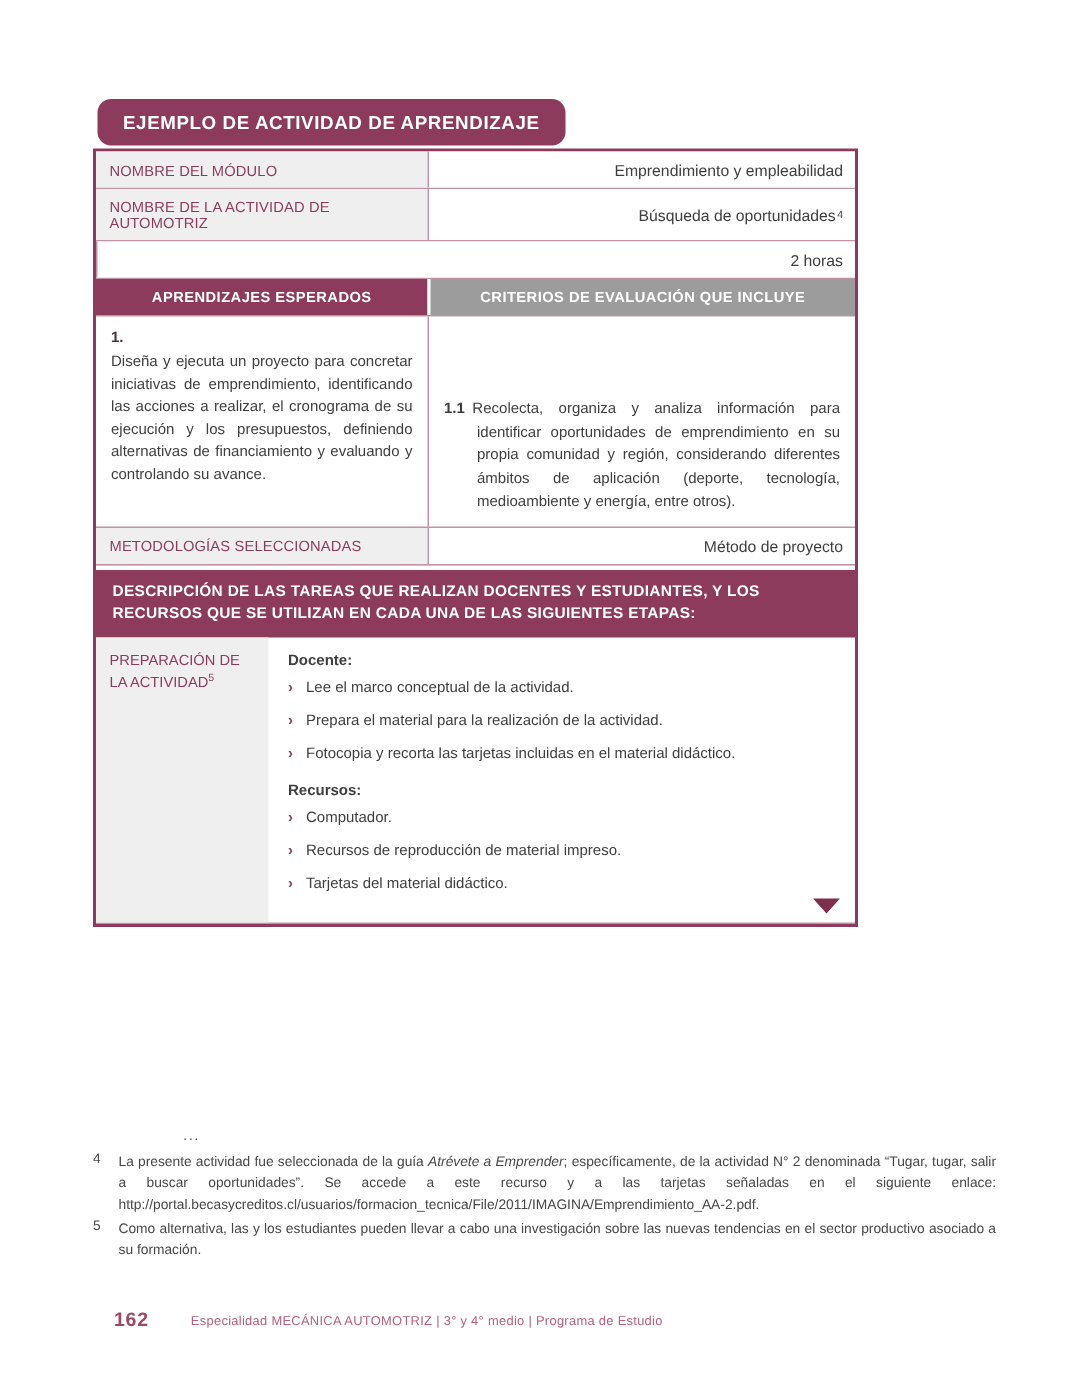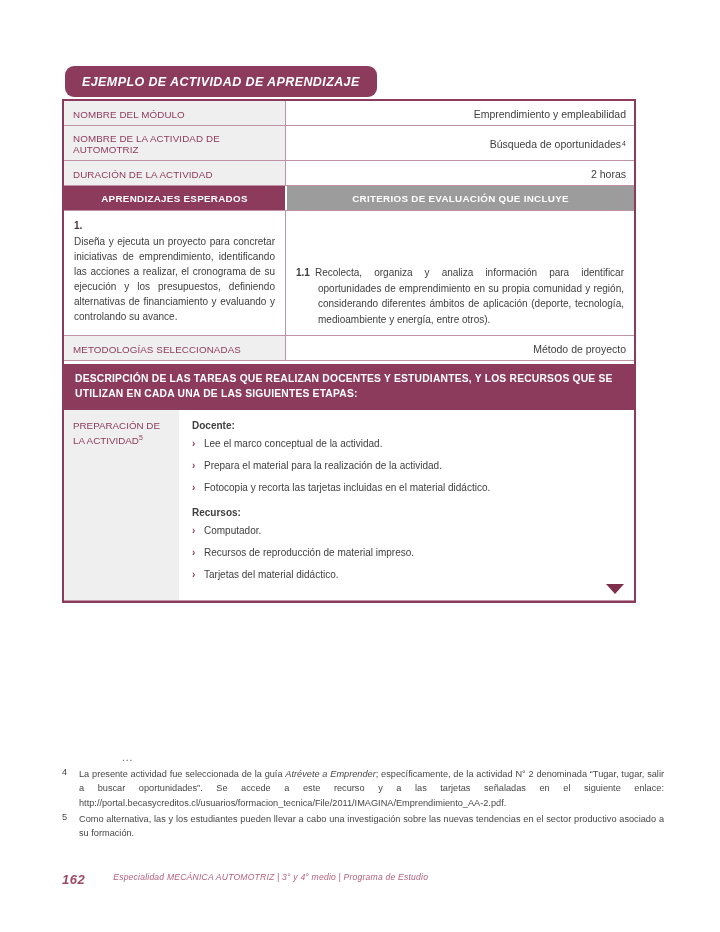--- a/index.html
+++ b/index.html
@@ -7,25 +7,25 @@
   .page {
     position:relative; width:720px; height:932px; background:#ffffff;
     font-family:"Liberation Sans", sans-serif; overflow:hidden;
   }
   
   .title-box {
     position:absolute; left:65px; top:66px;
     background:#8C3B5C; color:#ffffff;
     border-radius:9px; padding:9px 17px 8px 17px;
     font-size:12.5px; font-weight:bold; letter-spacing:.4px;
-    z-index:2; white-space:nowrap;font-style:italic;
+    z-index:2; white-space:nowrap;
   }
   
   .main-table {
-    position:absolute; left:62px; top:99px; width:574px;
+    position:absolute; left:62px; top:99px; width:510px;
     border:2px solid #8C3B5C; background:#ffffff; z-index:1;
   }
   .t-row { display:flex; border-bottom:1px solid #BE93A6; }
   .t-row:last-child { border-bottom:none; }
   .lbl-cell {
     width:221px; flex:0 0 221px; background:#F0EFEF; color:#8C3B5C;
     font-size:9.8px; padding:7px 6px 5px 9px; letter-spacing:.1px;
     display:flex; align-items:center;
   }
   .val-cell {
@@ -85,21 +85,21 @@
     border-top:10px solid #7E2F4C;
   }
   
   .footnotes { position:absolute; left:62px; top:752px; width:602px; }
   .fn-ellipsis { font-size:10px; color:#555555; letter-spacing:1px; margin:0 0 4px 60px; }
   .footnote { display:flex; margin-bottom:2px; }
   .fn-num { width:17px; flex:0 0 17px; font-size:9.2px; color:#474747; }
   .fn-text { flex:1; font-size:9.2px; color:#474747; line-height:1.55; text-align:justify; }
   .fn-text em { font-style:italic; }
   
-  .footer { position:absolute; left:62px; top:872px; display:flex; align-items:flex-start;font-style:italic; }
+  .footer { position:absolute; left:76px; top:872px; display:flex; align-items:center; }
   .page-num { color:#9B4A66; font-size:13px; font-weight:bold; letter-spacing:.5px; }
   .footer-text { color:#B4607A; font-size:8.6px; margin-left:28px; letter-spacing:.2px; }
 </style>
 </head>
 <body>
 
 <div class="page">
 
   <div class="title-box">
     <span>EJEMPLO DE ACTIVIDAD DE APRENDIZAJE</span>
@@ -116,21 +116,20 @@
 
     <div class="t-row">
       <div class="lbl-cell">NOMBRE DE LA ACTIVIDAD DE AUTOMOTRIZ</div>
       <div class="val-cell">
         <span>Búsqueda de oportunidades</span>
           <sup>4</sup>
       </div>
     </div>
 
     <div class="t-row">
-      <div class="lbl-cell">DURACIÓN DE LA ACTIVIDAD</div>
       <div class="val-cell">
         <span>2 horas</span>
       </div>
     </div>
 
     <div class="t-row">
       <div class="hdr-left">APRENDIZAJES ESPERADOS</div>
       <div class="hdr-right">CRITERIOS DE EVALUACIÓN QUE INCLUYE</div>
     </div>
 

